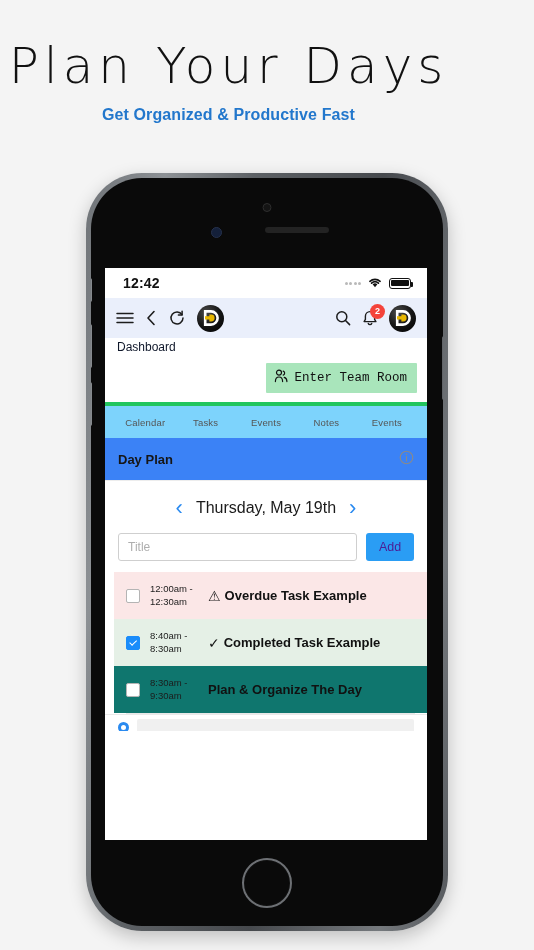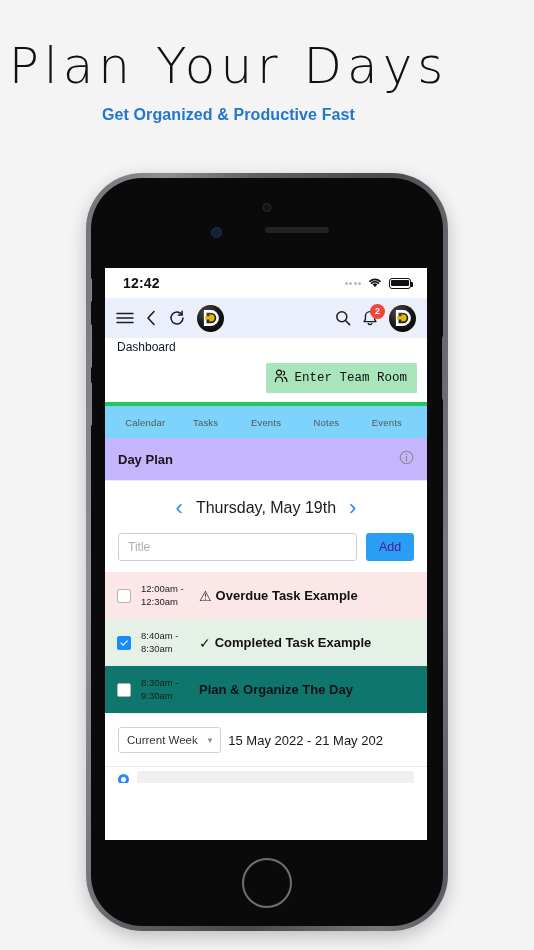--- a/index.html
+++ b/index.html
@@ -158,21 +158,21 @@
     height: 36px; padding: 0 10px;
     border-top: 4px solid #22c55e;
   }
   .tab {
     flex: 1; text-align: center; font-size: 9.5px;
     color: #555; letter-spacing: 0.2px;
   }
 
   
   .dayplan-head {
-    background: #c4b5fd; display: flex; align-items: center;
+    background: #3b82f6; display: flex; align-items: center;
     justify-content: space-between;
     padding: 12px 13px 11px;
     border-bottom: 1px solid #ededed;
   }
   .dayplan-title { font-size: 13px; font-weight: bold; color: #161616; }
 
   
   .datenav {
     display: flex; align-items: center; justify-content: center;
     gap: 13px; padding: 16px 0 14px; background: #fff;
@@ -190,21 +190,21 @@
     background: #fff;
   }
   .title-input::placeholder { color: #aeaeae; }
   .add-btn {
     width: 48px; height: 28px; background: #2a9df4; color: #4c1d95;
     border: none; border-radius: 3px; font-size: 12.5px;
     font-family: "Liberation Sans", sans-serif;
   }
 
   
-  .tasklist { background: #fff; }
+  .tasklist { background: #fff; margin-left: 9px; }
   .task {
     display: flex; align-items: center;
     padding: 8px 12px; gap: 10px; min-height: 47px;
   }
   .task.overdue   { background: #fbe7e7; }
   .task.completed { background: #e5f0e6; }
   .task.normal    { background: #0f766e; }
   .cbox {
     width: 14px; height: 14px; border: 1px solid #b4b4b4;
     border-radius: 2px; background: #fff; flex: none;
@@ -434,27 +434,20 @@
             <span>9:30am</span>
           </span>
           <span class="tlabel">
             <span>Plan &amp; Organize The Day</span>
           </span>
         </div>
 
         <div class="list-sep"></div>
       </div>
 
-      <div class="weekbar">
-        <div class="week-select">
-          <span>Current Week</span>
-          <span class="cd">▾</span>
-        </div>
-        <div class="week-range">15 May 2022 - 21 May 202</div>
-      </div>
       <div class="week-divider"></div>
 
       <div class="bottom-peek">
         <span class="radio-dot"></span>
         <span class="peek-box"></span>
       </div>
 
     </div>
   </div>
 </div>

